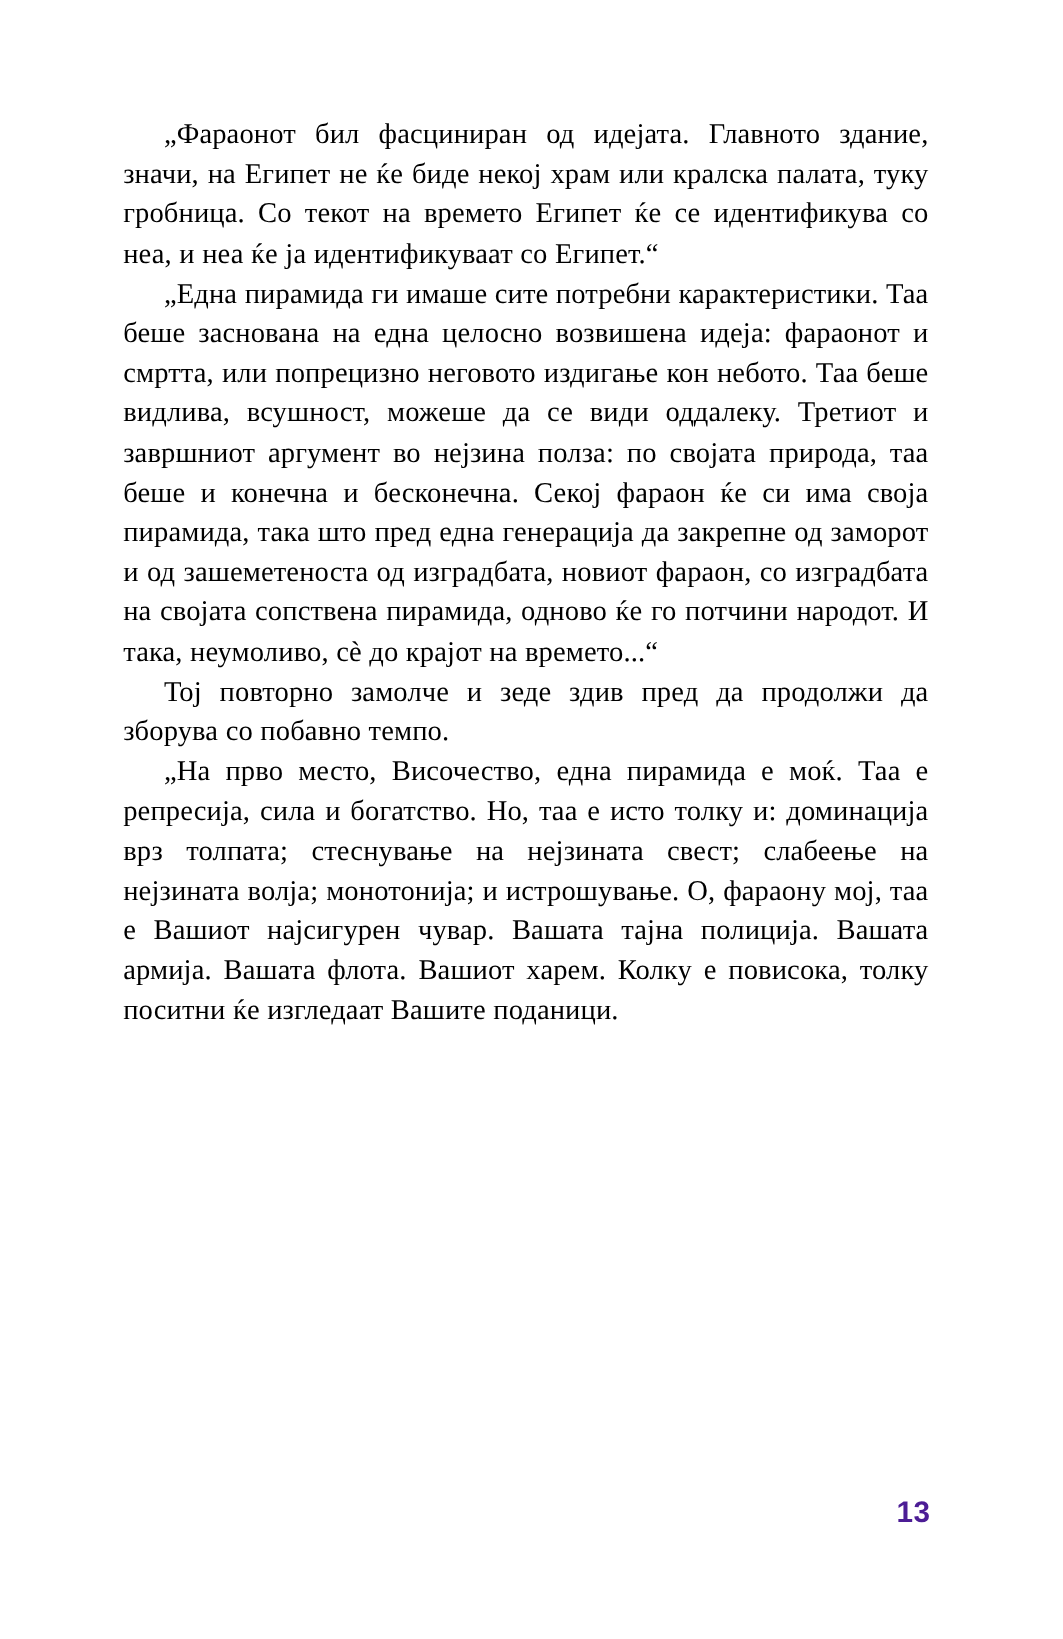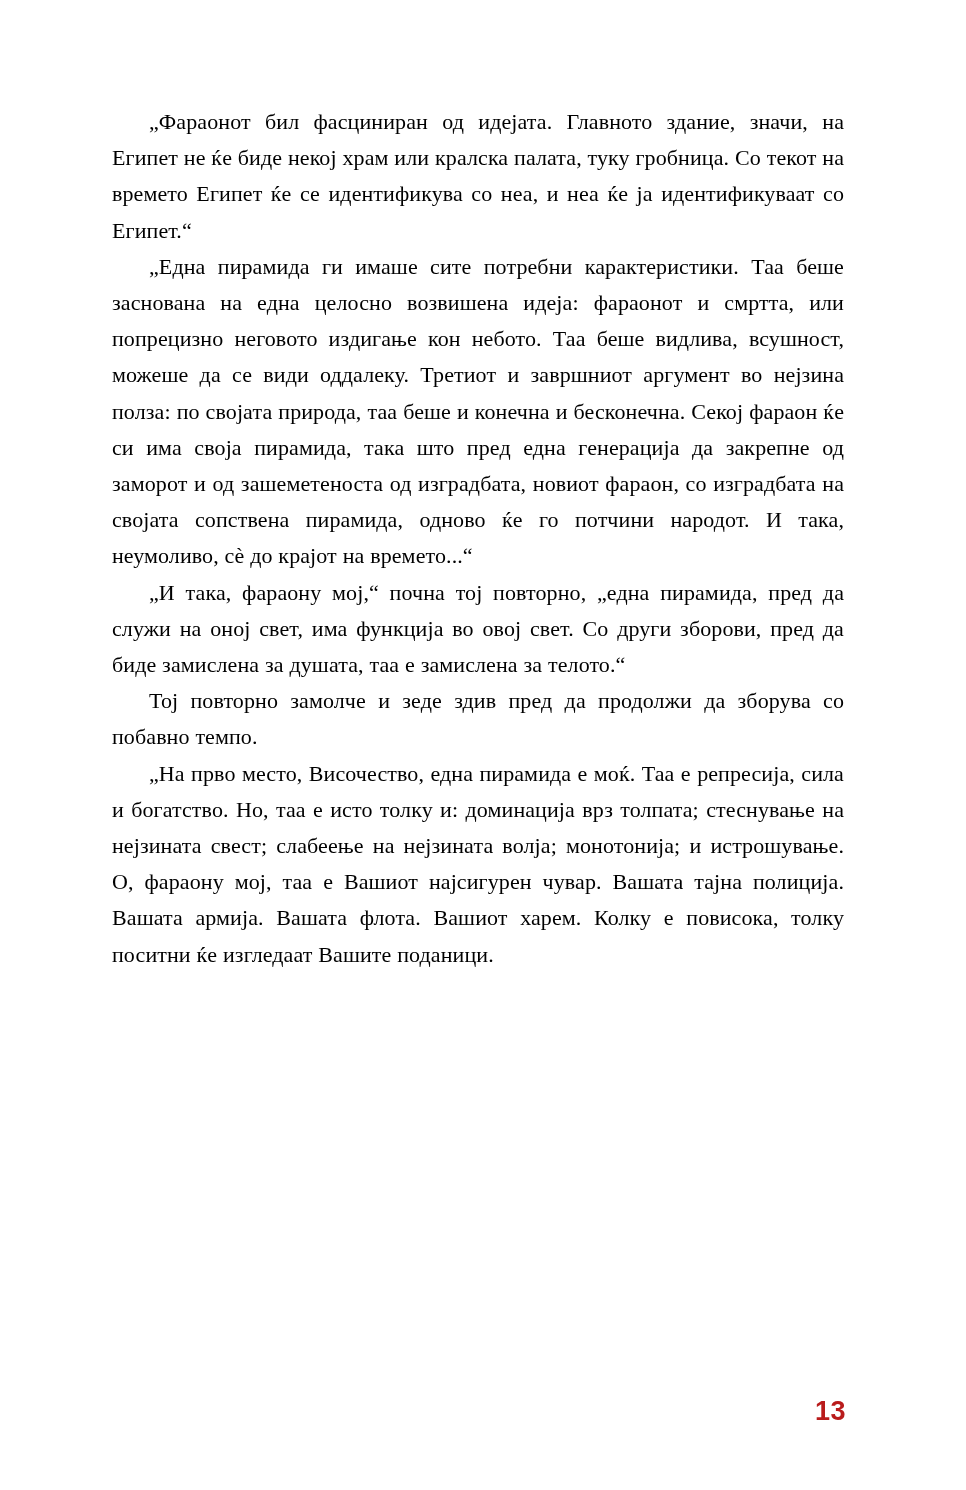--- a/index.html
+++ b/index.html
@@ -22,54 +22,53 @@
     box-sizing: border-box;
   }
   .text-block {
     position: absolute;
     left: 112px;
     top: 104px;
     width: 732px;
   }
   .para {
     margin: 0;
-    font-size: 22px;
+    font-size: 26px;
     line-height: 36.2px;
     text-align: justify;
     text-justify: inter-word;
     text-indent: 37px;
     hyphens: manual;
     -webkit-hyphens: manual;
     letter-spacing: 0.1px;
     word-spacing: 0.2px;
   }
   
   .para:last-child {
     margin-bottom: 0;
   }
   .page-number {
     position: absolute;
     right: 120px;
-    top: 1395px;
+    top: 1359px;
     font-family: "Liberation Sans", "DejaVu Sans", sans-serif;
     font-weight: bold;
     font-size: 27px;
     line-height: 32px;
-    color: #b91c1c;
+    color: #4c1d95;
     letter-spacing: 0.5px;
   }
 </style>
 </head>
 <body>
 
 <div class="page">
 
   <div class="text-block">
     <p class="para">„Фараонот бил фасциниран од идејата. Главното здание, значи, на Египет не ќе биде некој храм или кралска палата, туку гробница. Со текот на времето Египет ќе се идентификува со неа, и неа ќе ја идентификуваат со Египет.“</p>
     <p class="para">„Една пирамида ги имаше сите потребни карактеристики. Таа беше заснована на една целосно возвишена идеја: фараонот и смртта, или попрецизно неговото издигање кон небото. Таа беше видлива, всушност, можеше да се види оддалеку. Третиот и завршниот аргумент во нејзина полза: по својата природа, таа беше и конечна и бесконечна. Секој фараон ќе си има своја пирамида, така што пред една генерација да закрепне од заморот и од зашеметеноста од изградбата, новиот фараон, со изградбата на својата сопствена пирамида, одново ќе го потчини народот. И така, неумоливо, сѐ до крајот на времето...“</p>
-    <p class="para">„И така, фараону мој,“ почна тој повторно, „една пирамида, пред да служи на оној свет, има функција во овој свет. Со други зборови, пред да биде замислена за душата, таа е замислена за телото.“</p>
     <p class="para">Тој повторно замолче и зеде здив пред да продолжи да зборува со побавно темпо.</p>
     <p class="para">„На прво место, Височество, една пирамида е моќ. Таа е репресија, сила и богатство. Но, таа е исто толку и: доминација врз толпата; стеснување на нејзината свест; слабеење на нејзината волја; монотонија; и истрошување. О, фараону мој, таа е Вашиот најсигурен чувар. Вашата тајна полиција. Вашата армија. Вашата флота. Вашиот харем. Колку е повисока, толку поситни ќе изгледаат Вашите поданици.</p>
   </div>
 
   <div class="page-number">13</div>
 
 </div>
 
 </body></html>

